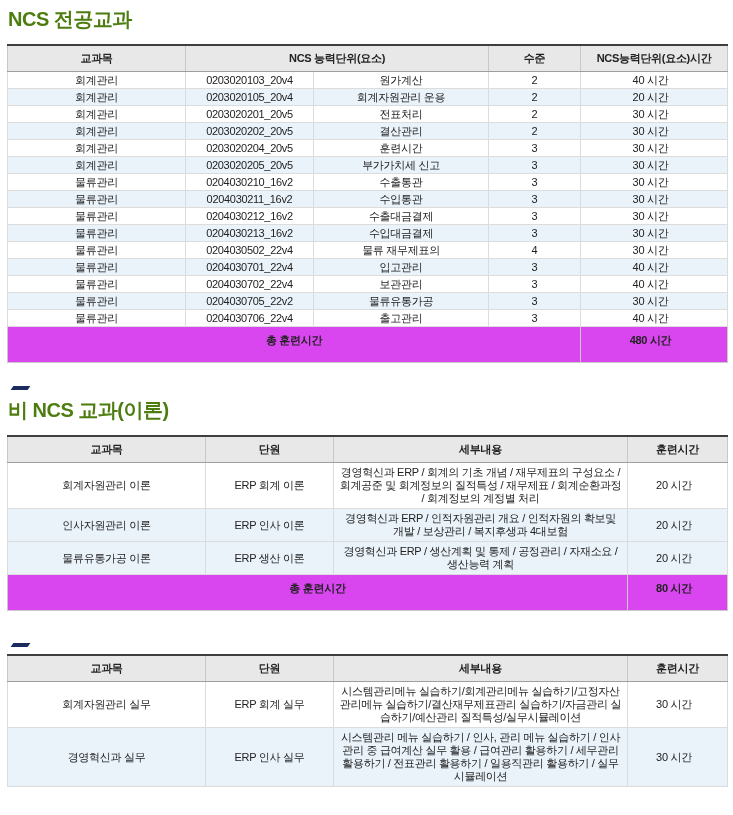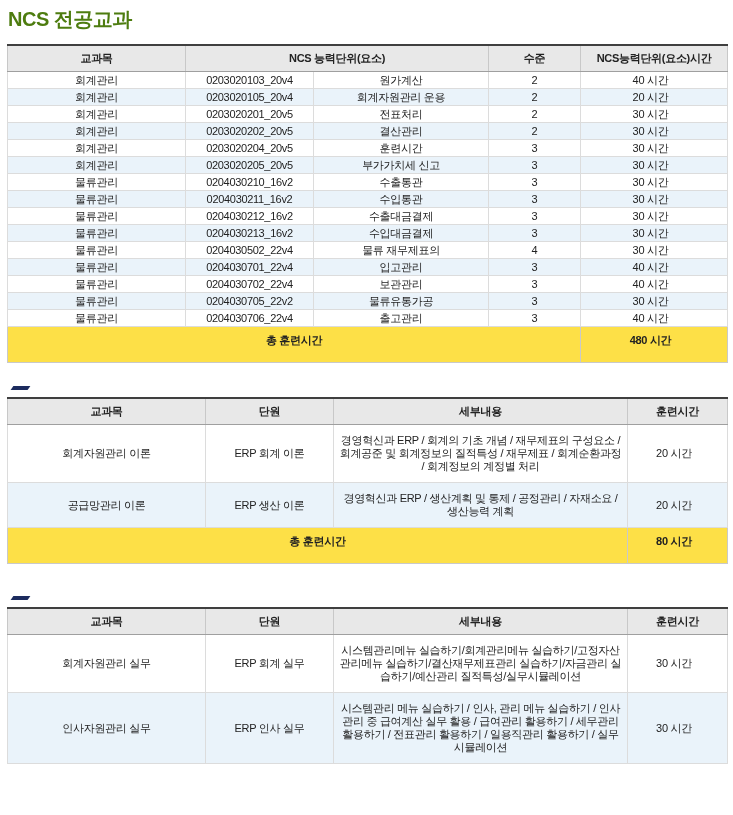--- a/index.html
+++ b/index.html
@@ -55,28 +55,28 @@
     line-height: 13px;
     letter-spacing: -0.3px;
   }
   .t1 td { height: 17px; padding: 0 3px; }
   tr.alt td { background: #eaf3fa; }
   td.hours, th.hours-h { }
   td.hours {
     padding-right: 10px;
   }
   tr.total td {
-    background: #fde047;
+    background: #d946ef;
     font-weight: bold;
     height: 36px;
     padding-top: 4px;
     padding-bottom: 12px;
     border-color: #c9c9c9;
   }
-  td.detail { padding: 9px 5px; }
+  td.detail { padding: 3px 5px; }
 </style>
 </head>
 <body>
 
 <div class="page">
 
   <div class="section sec1">
     <h2 class="section-title">NCS 전공교과</h2>
     <table class="t1">
       <colgroup>
@@ -203,20 +203,21 @@
         <tr class="total">
           <td colspan="4">총 훈련시간</td>
           <td class="hours">480 시간</td>
         </tr>
       </tbody>
     </table>
   </div>
 
   <div class="section sec2">
     <div class="section-dash"></div>
+    <h2 class="section-title">비 NCS 교과(이론)</h2>
     <table class="t2">
       <colgroup>
         <col style="width:198px">
           <col style="width:128px">
           <col style="width:294px">
           <col style="width:100px">
       </colgroup>
       <thead>
         <tr>
           <th>교과목</th>
@@ -226,21 +227,27 @@
         </tr>
       </thead>
       <tbody>
         <tr>
           <td>회계자원관리 이론</td>
           <td>ERP 회계 이론</td>
           <td class="detail">경영혁신과 ERP / 회계의 기초 개념 / 재무제표의 구성요소 / 회계공준 및 회계정보의 질적특성 / 재무제표 / 회계순환과정 / 회계정보의 계정별 처리</td>
           <td class="hours">20 시간</td>
         </tr>
         <tr class="alt">
-          <td>공급망관리 이론</td>
+          <td>인사자원관리 이론</td>
+          <td>ERP 인사 이론</td>
+          <td class="detail">경영혁신과 ERP / 인적자원관리 개요 / 인적자원의 확보및 개발 / 보상관리 / 복지후생과 4대보험</td>
+          <td class="hours">20 시간</td>
+        </tr>
+        <tr class="alt">
+          <td>물류유통가공 이론</td>
           <td>ERP 생산 이론</td>
           <td class="detail">경영혁신과 ERP / 생산계획 및 통제 / 공정관리 / 자재소요 / 생산능력 계획</td>
           <td class="hours">20 시간</td>
         </tr>
         <tr class="total">
           <td colspan="3">총 훈련시간</td>
           <td class="hours">80 시간</td>
         </tr>
       </tbody>
     </table>
@@ -264,21 +271,21 @@
         </tr>
       </thead>
       <tbody>
         <tr>
           <td>회계자원관리 실무</td>
           <td>ERP 회계 실무</td>
           <td class="detail">시스템관리메뉴 실습하기/회계관리메뉴 실습하기/고정자산관리메뉴 실습하기/결산재무제표관리 실습하기/자금관리 실습하기/예산관리 질적특성/실무시뮬레이션</td>
           <td class="hours">30 시간</td>
         </tr>
         <tr class="alt">
-          <td>인사자원관리 실무</td>
+          <td>경영혁신과 실무</td>
           <td>ERP 인사 실무</td>
           <td class="detail">시스템관리 메뉴 실습하기 / 인사, 관리 메뉴 실습하기 / 인사관리 중 급여계산 실무 활용 / 급여관리 활용하기 / 세무관리 활용하기 / 전표관리 활용하기 / 일용직관리 활용하기 / 실무시뮬레이션</td>
           <td class="hours">30 시간</td>
         </tr>
 
       </tbody>
     </table>
   </div>
 
 </div>

